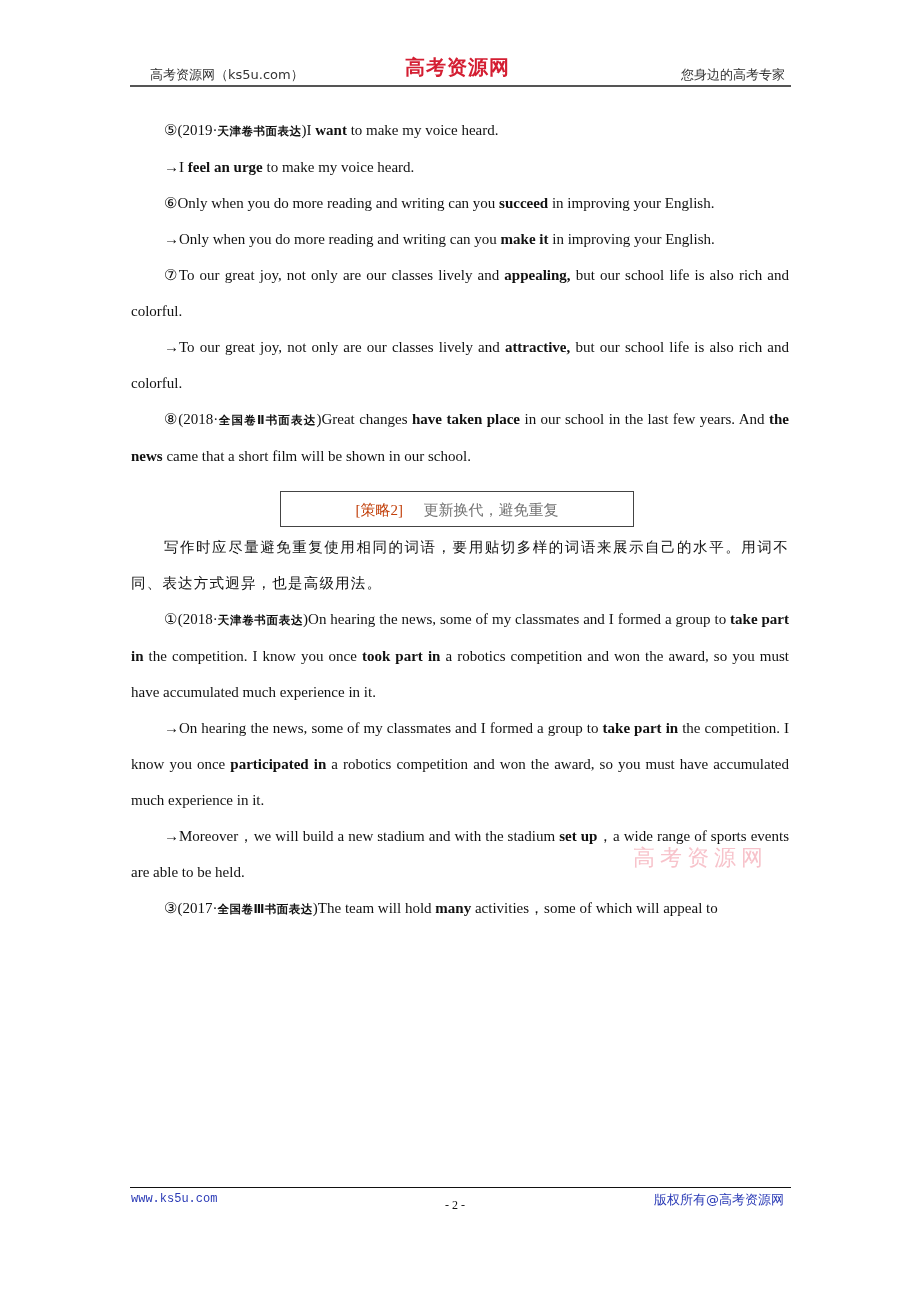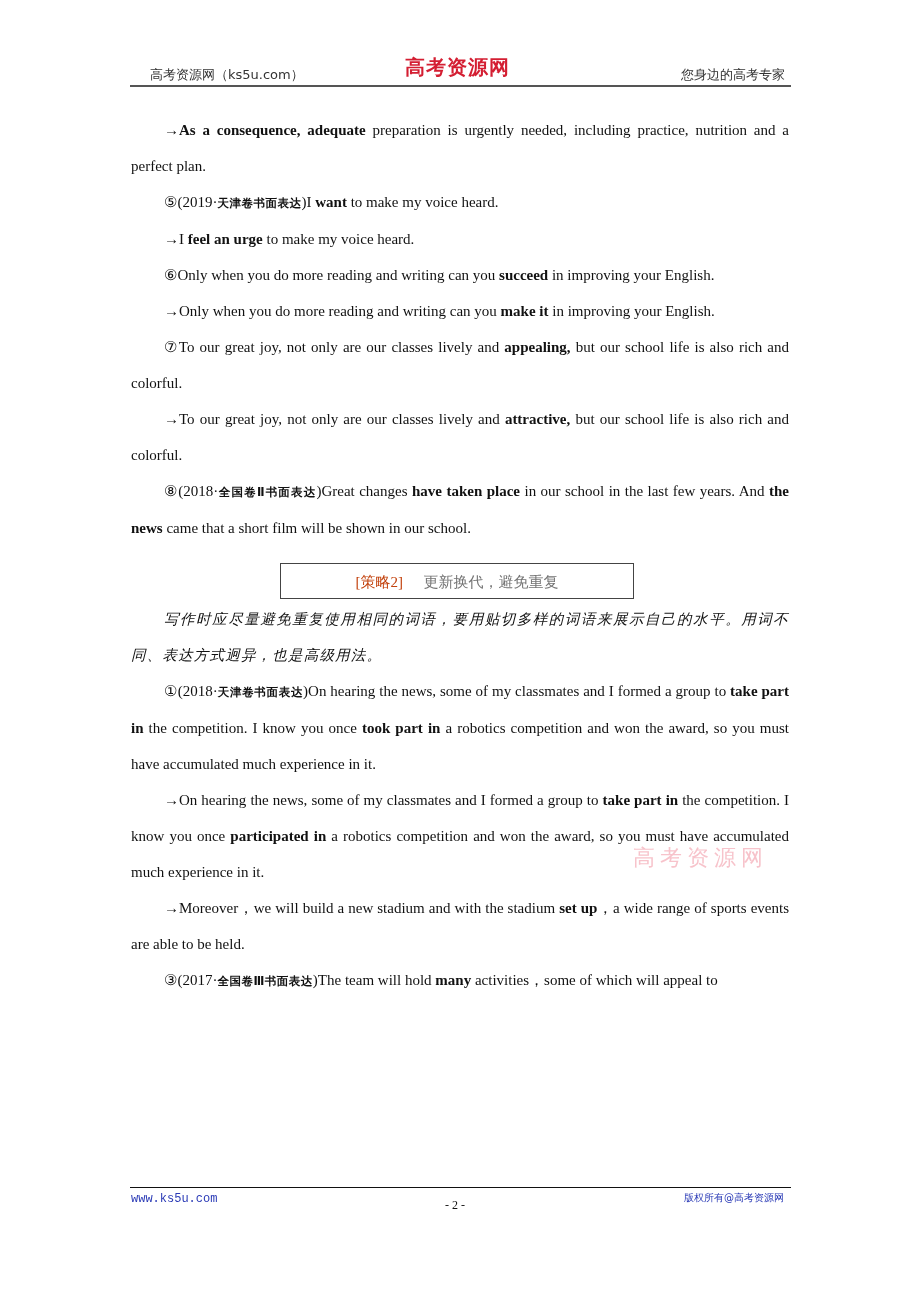--- a/index.html
+++ b/index.html
@@ -72,21 +72,20 @@
     font-size: 14.5px;
     font-family: "DejaVu Sans", sans-serif;
     box-sizing: border-box;
   }
   .strategy-box .tag { color: #c2410c; margin-right: 16px; font-family: "Liberation Serif", serif; font-size: 15px;}
   .strategy-box .title { color: #737373; font-size: 15px; }
   .cn {
     font-family: "DejaVu Sans", sans-serif;
     font-size: 14.5px;
     letter-spacing: 1.2px;
-    font-style: italic;
   }
   .watermark {
     position: absolute;
     left: 633px; top: 843px;
     font-size: 22px;
     color: #f6b9c2;
     font-family: "DejaVu Serif", serif;
     letter-spacing: 5px;
     opacity: 0.85;
   }
@@ -99,37 +98,36 @@
     font-size: 12px; color: #2a3ab6;
     font-family: Liberation Mono, monospace;
   }
   .footer-center {
     position: absolute; left: 445px; top: 1198px;
     font-size: 12px; color: #111;
     font-family: "Liberation Serif", serif;
   }
   .footer-right {
     position: absolute; right: 136px; top: 1191px;
-    font-size: 10px; color: #2a3ab6;
+    font-size: 13px; color: #2a3ab6;
     font-family: "DejaVu Sans", sans-serif;
   }
 </style>
 </head>
 <body>
 
 <div class="header">
   <span class="left">高考资源网（ks5u.com）</span>
   <span class="center">高考资源网</span>
   <span class="right">您身边的高考专家</span>
 </div>
 <div class="header-rule"></div>
 
 <div class="content">
   <div id="part1">
-      <p class="para indent">→<b>As a consequence, adequate</b> preparation is urgently needed, including practice, nutrition and a perfect plan.</p>
       <p class="para indent"><span>⑤</span><span>(2019·<span class="src">天津卷书面表达</span>)</span>I <b>want</b> to make my voice heard.</p>
       <p class="para indent">→I <b>feel an urge</b> to make my voice heard.</p>
       <p class="para indent">⑥Only when you do more reading and writing can you <b>succeed</b> in improving your English.</p>
       <p class="para indent">→Only when you do more reading and writing can you <b>make it</b> in improving your English.</p>
       <p class="para indent">⑦To our great joy, not only are our classes lively and <b>appealing,</b> but our school life is also rich and colorful.</p>
       <p class="para indent">→To our great joy, not only are our classes lively and <b>attractive,</b> but our school life is also rich and colorful.</p>
       <p class="para indent"><span>⑧</span><span>(2018·<span class="src">全国卷Ⅱ书面表达</span>)</span>Great changes <b>have taken place</b> in our school in the last few years. And <b>the news</b> came that a short film will be shown in our school.</p>
     </div>
 
   <div class="strategy-box">

